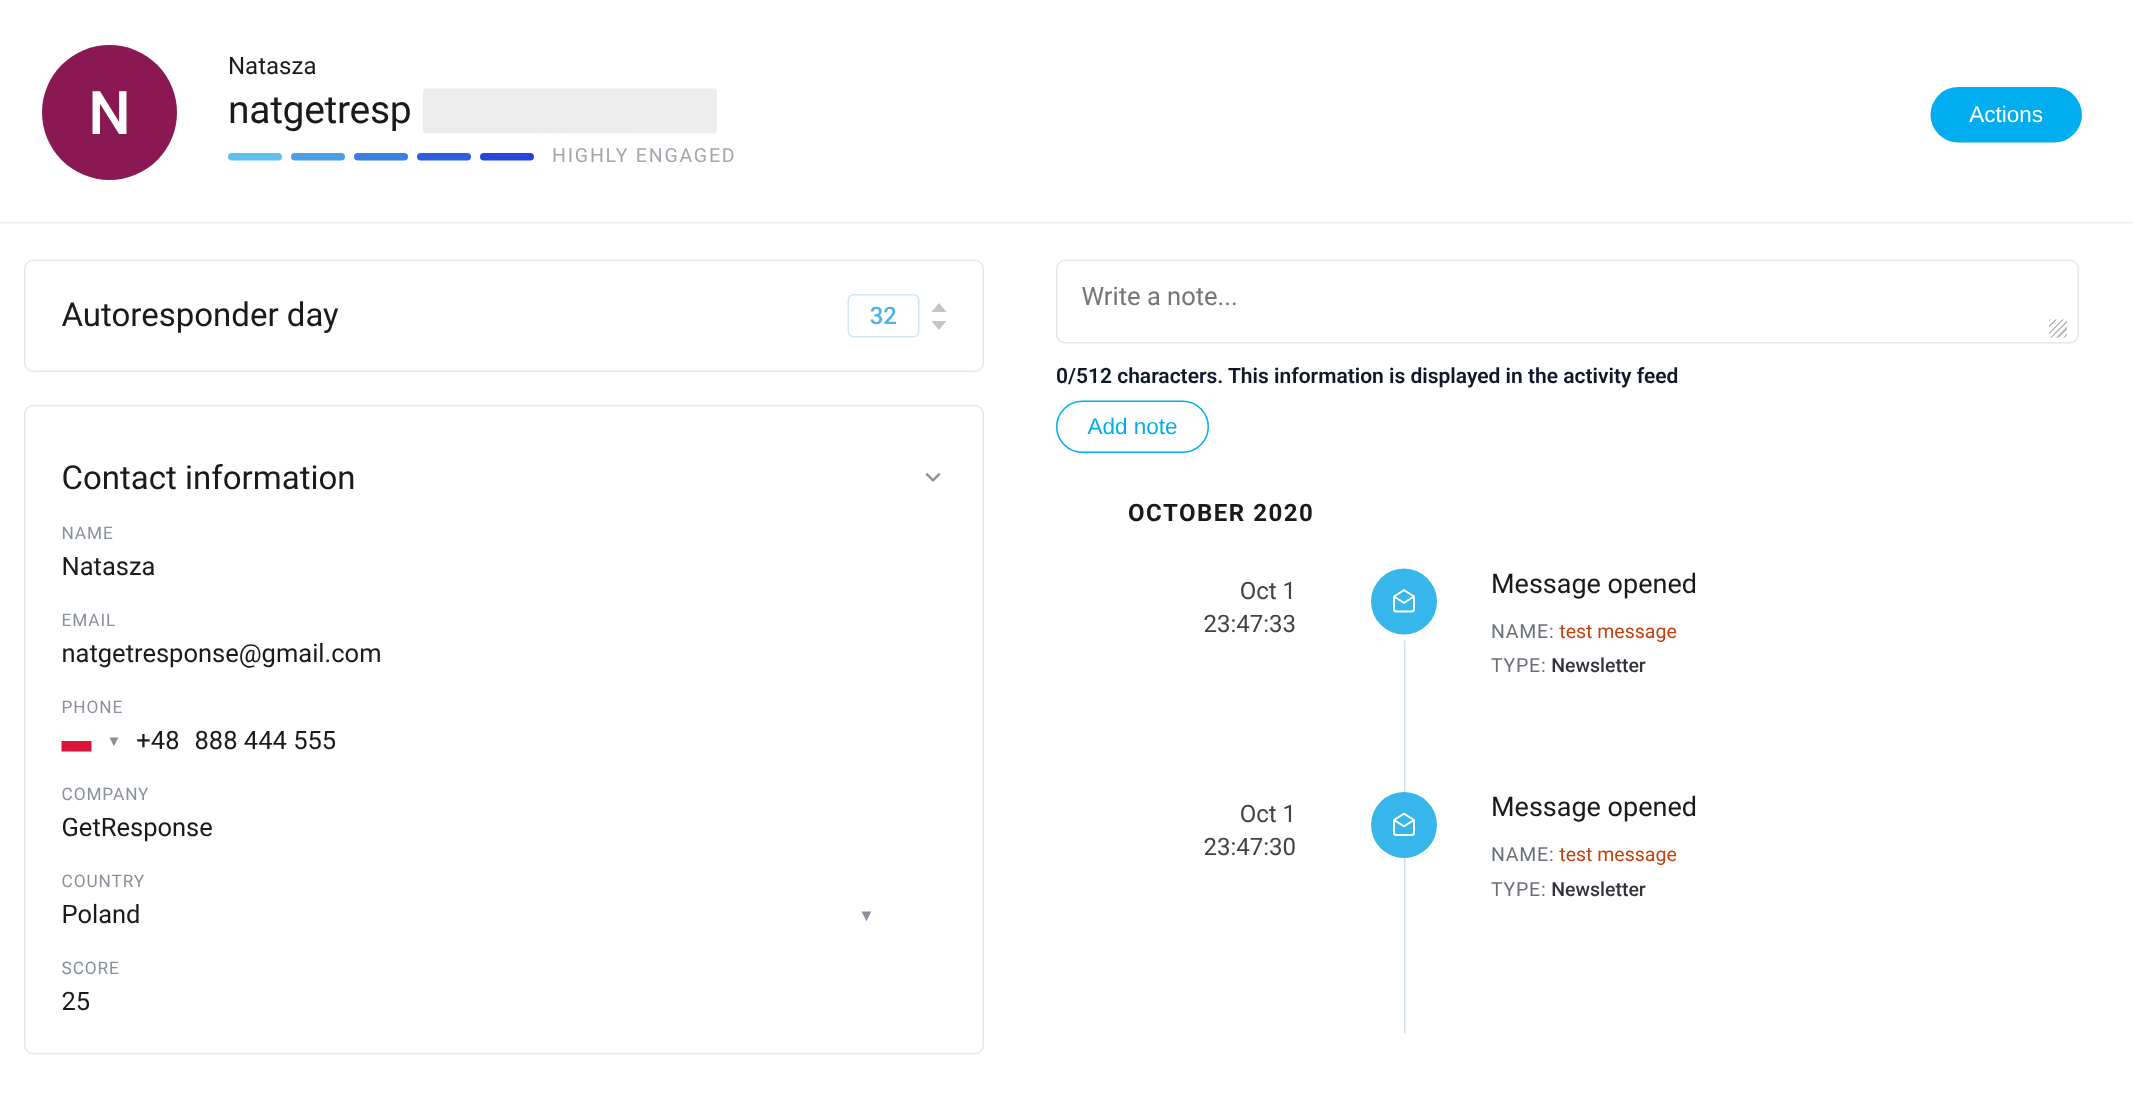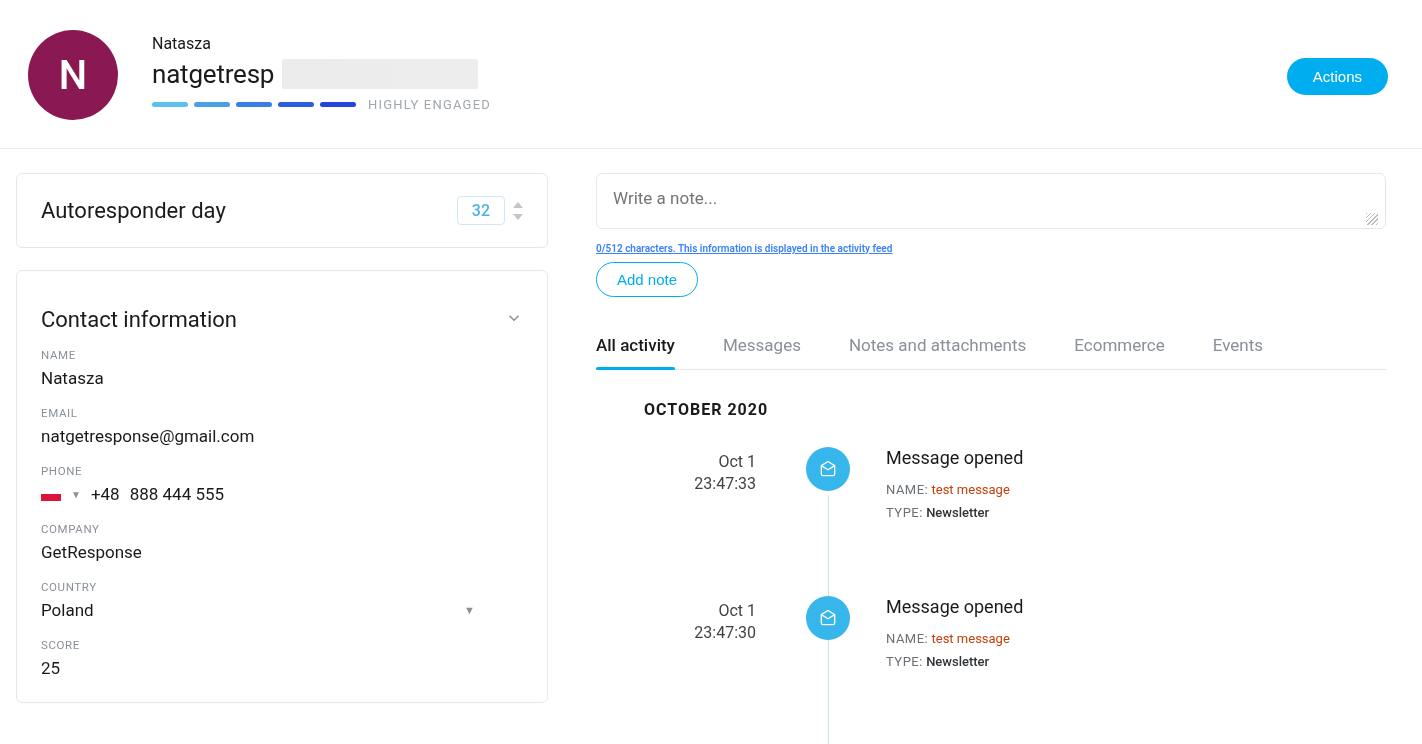--- a/index.html
+++ b/index.html
@@ -39,21 +39,21 @@
   .engage-label { font-size: 13px; letter-spacing: 1.2px; font-weight: 400; color: #a0a7ad; }
   .actions-btn {
     position:absolute; right:34px; top:58px;
     background: #00aeef; color: #fff;
     border:none; border-radius: 20px;
     padding: 10px 26px; font-size: 15px; font-weight: 500;
     cursor:pointer;
   }
 
   .main-area { display:flex; padding: 24px 16px 0 16px; align-items: flex-start; gap: 48px; }
-  .left-col { width: 532px; }
+  .left-col { width: 640px; }
   .right-col { flex:1; min-width: 0; padding-right: 20px; }
 
   .card {
     border:1px solid #e4e8eb; border-radius:6px; background:#fff;
     padding: 22px 24px; margin-bottom: 22px;
   }
   .autoresp-row { display:flex; align-items:center; justify-content:space-between; }
   .autoresp-label { font-size:22px; color:#1a1a1a; }
   .stepper-wrap { display:flex; align-items:center; gap:2px; }
   .stepper-box {
@@ -81,21 +81,21 @@
   .country-row { display:flex; align-items:center; justify-content:space-between; padding-right:48px;}
   .dd-caret { font-size:11px; color:#8a9099; }
 
   .note-area {
     width:100%; border:1px solid #e4e8eb; border-radius:6px;
     padding: 14px 16px; font-size:17px; color:#888; background:#fff;
     resize:none; height:56px;
     font-family:inherit;
     position:relative;
   }
-  .note-hint { font-size:10px; color:#3b82f6; font-weight:600; margin-top:10px;text-decoration:underline; }
+  .note-hint { font-size:14px; color:#0f172a; font-weight:600; margin-top:10px; }
   .note-actions { display:flex; justify-content:flex-start; margin-top:8px;}
   .add-note-btn {
     border:1px solid #00aeef; color:#00aeef; background:#fff;
     border-radius:20px; padding:8px 20px; font-size:15px; cursor:pointer;
   }
 
   .tabs { display:flex; gap:48px; border-bottom:1px solid #e4e8eb; margin-top:32px; }
   .tab { font-size:17px; color:#8a9099; padding: 6px 0 14px; cursor:pointer; position:relative; }
   .tab.active { color:#1a1a1a; font-weight:500; }
   .tab.active::after { content:''; position:absolute; left:0; right:0; bottom:-1px; height:3px; background:#00aeef; border-radius:2px;}
@@ -220,27 +220,20 @@
 
     <div class="note-wrap">
       <textarea class="note-area" placeholder="Write a note..." style=""></textarea>
       <div class="note-resize"></div>
     </div>
     <div class="note-hint">0/512 characters. This information is displayed in the activity feed</div>
     <div class="note-actions">
       <button class="add-note-btn">Add note</button>
     </div>
 
-    <div class="tabs">
-      <div class="tab active">All activity</div>
-      <div class="tab">Messages</div>
-      <div class="tab">Notes and attachments</div>
-      <div class="tab">Ecommerce</div>
-      <div class="tab">Events</div>
-    </div>
 
     <div class="timeline">
       <div class="month-label">OCTOBER 2020</div>
 
       <div class="events">
         <div class="vline"></div>
 
         <div class="event">
           <div class="event-date">
             <div>Oct 1</div>

